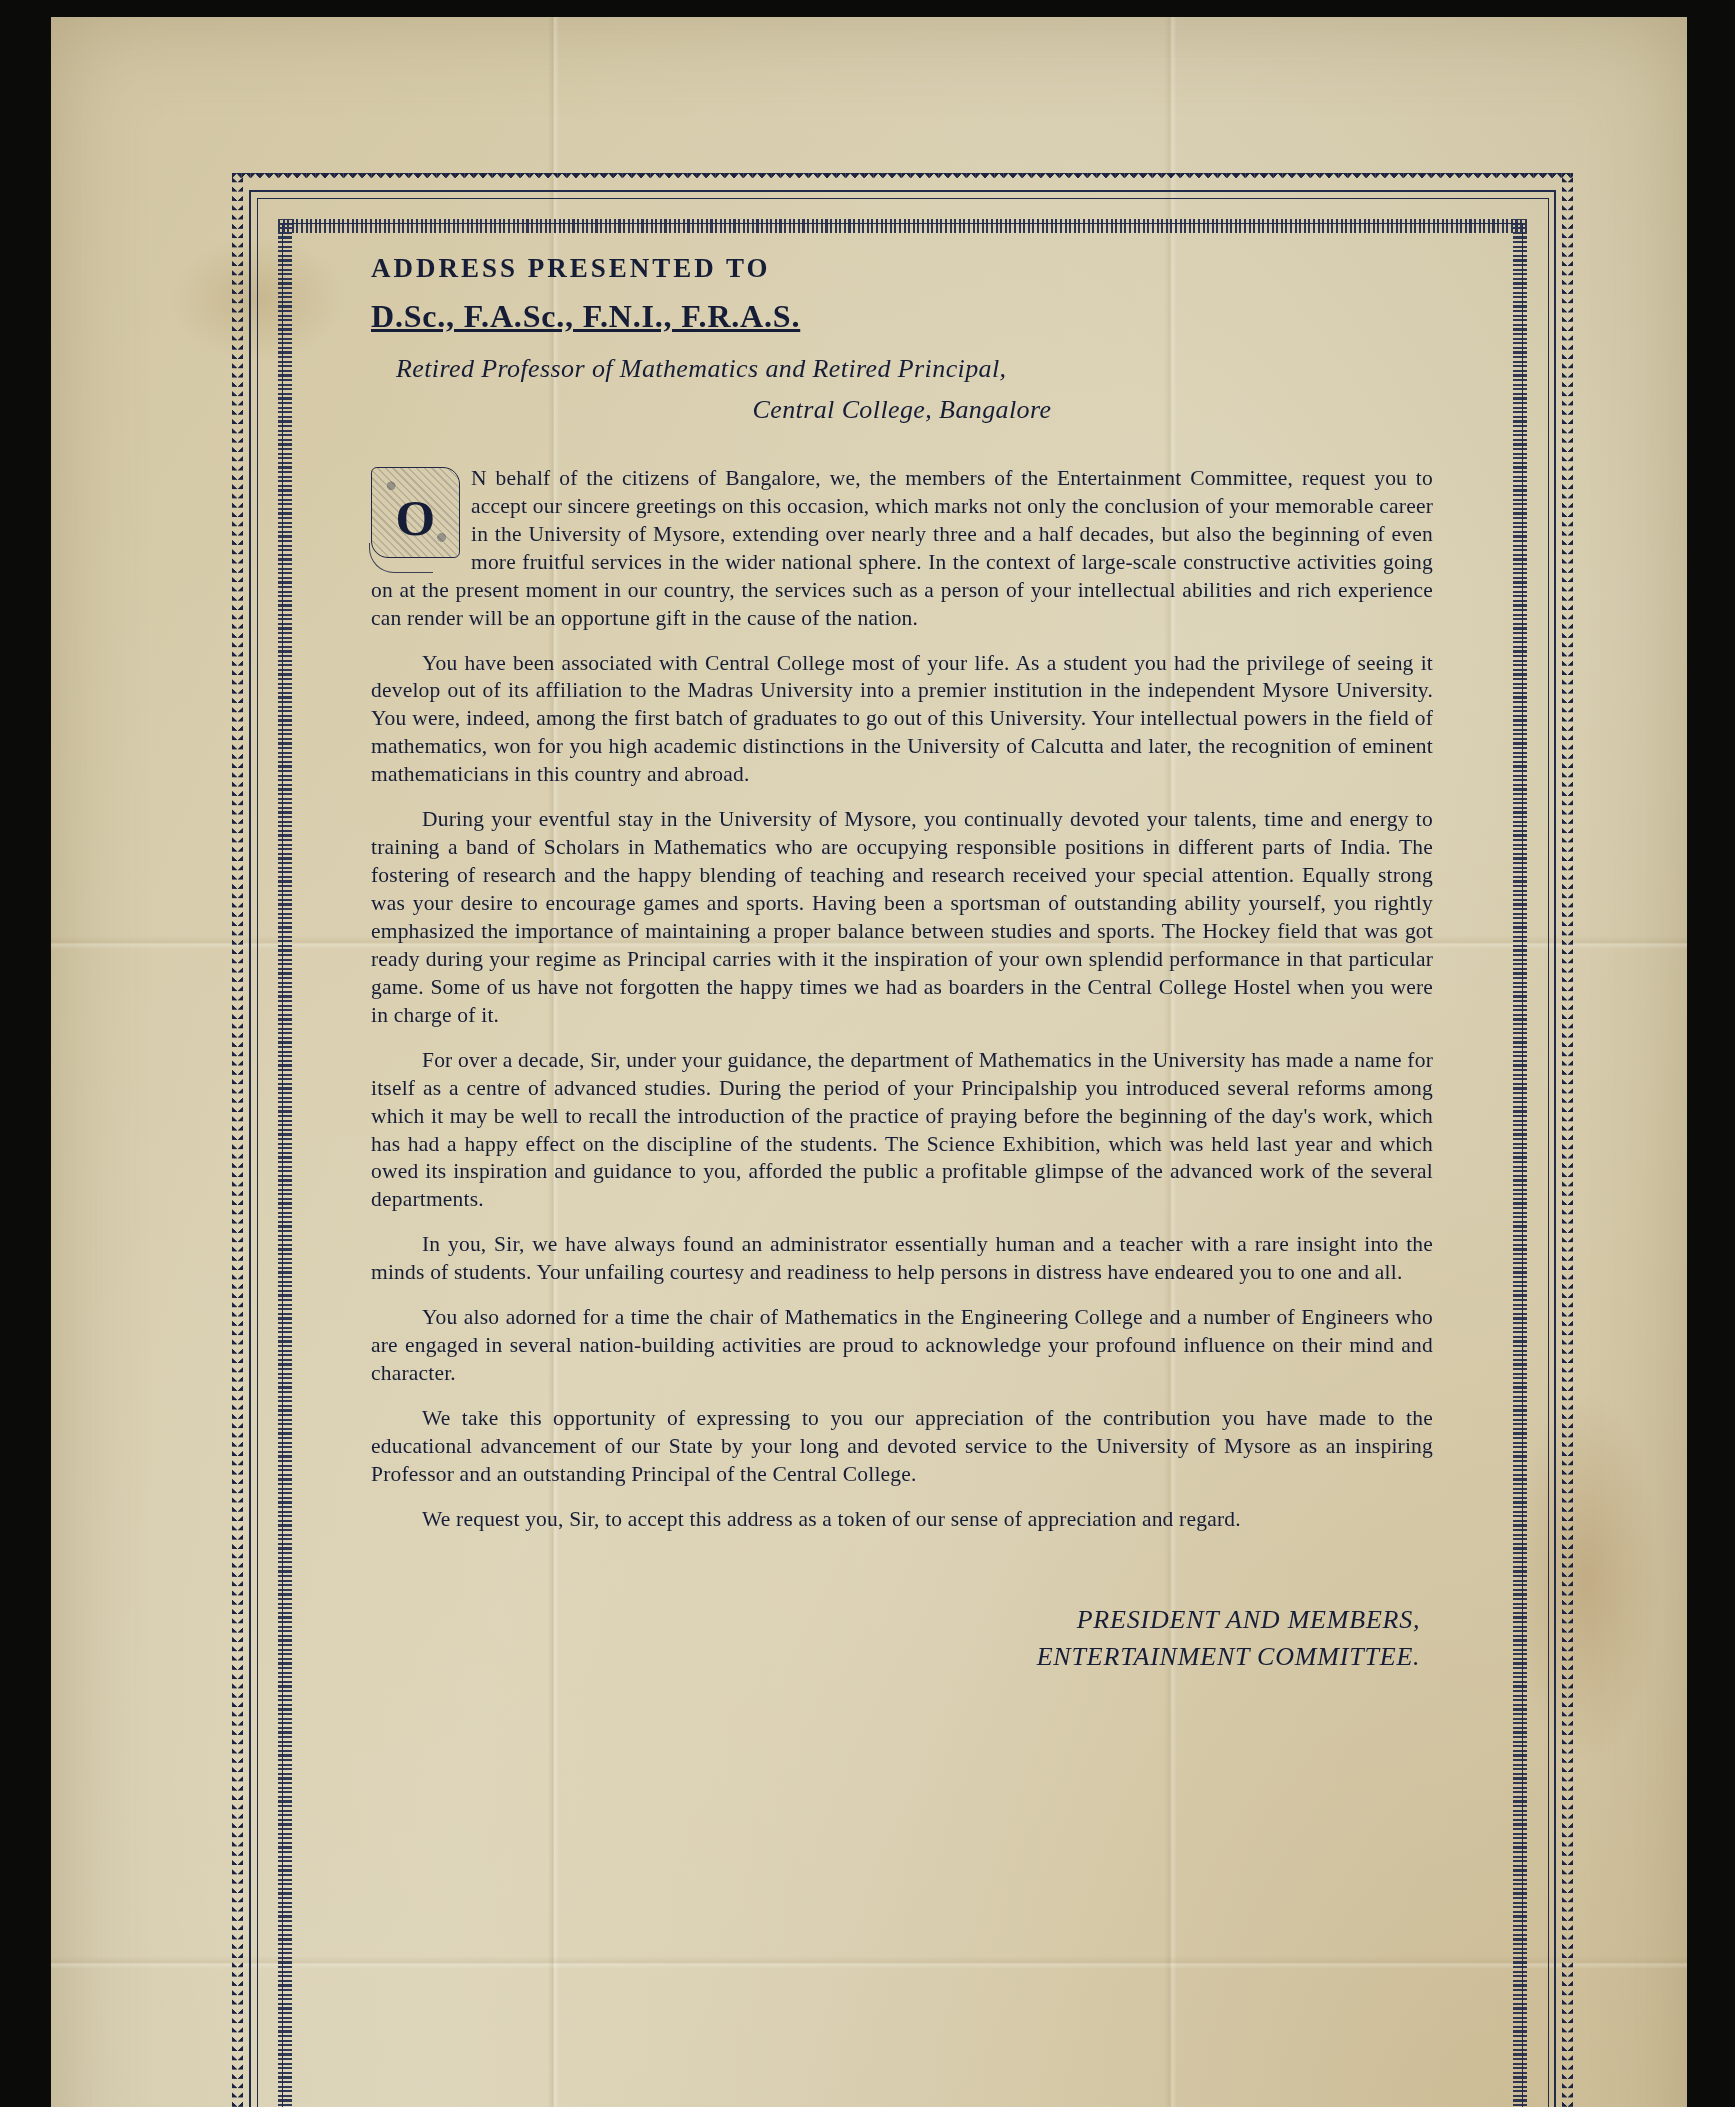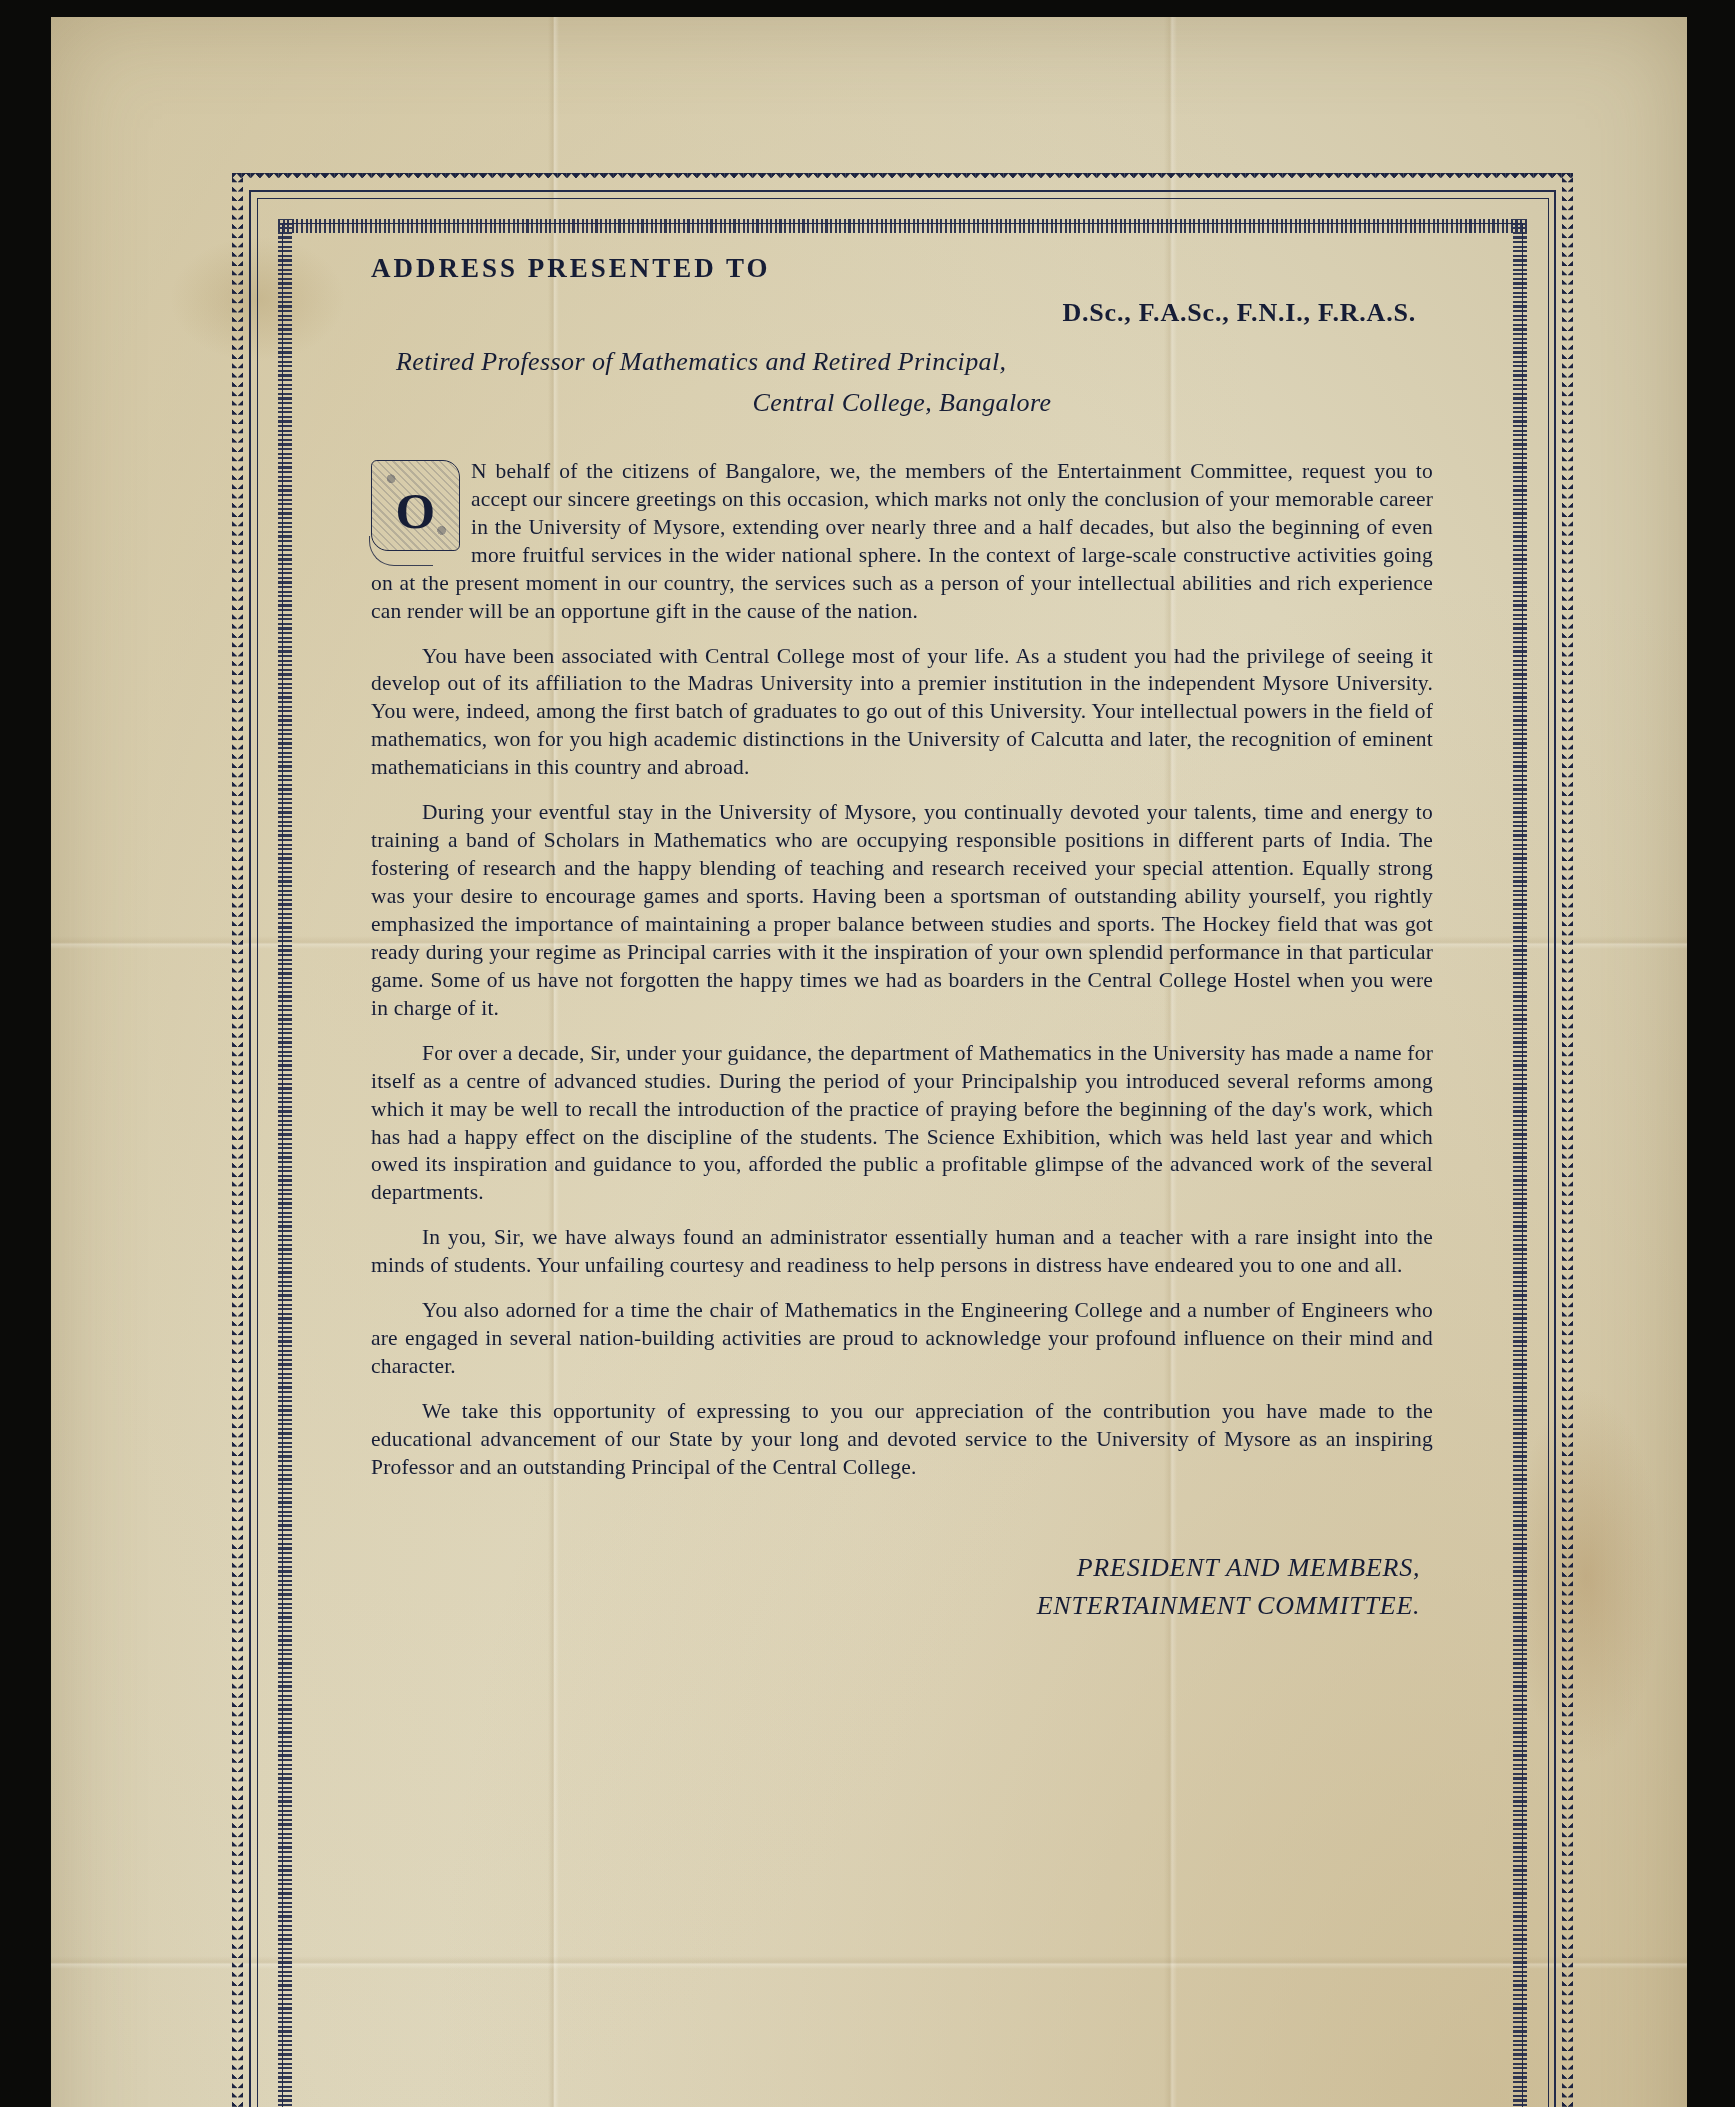--- a/index.html
+++ b/index.html
@@ -130,26 +130,26 @@
     margin: 0 0 14.3px 0;
   }
   .honoree {
     text-align: center;
     font-size: 50px;
     letter-spacing: 1.7px;
     font-weight: bold;
     margin: 0 0 7.6px 0;
   }
   .degrees {
-    text-align: right;
     padding-right: 17px;
-    font-size: 26px;
+    font-size: 32px;
     font-weight: bold;
     letter-spacing: 0.8px;
     margin: 0 0 18.6px 0;
+    text-decoration: underline;
   }
   .subtitle-1, .subtitle-2 {
     font-style: italic;
     font-size: 26px;
     margin: 0;
     letter-spacing: 0.4px;
     font-family: Liberation Serif, serif;
   }
   .subtitle-1 { text-align: left; padding-left: 25px; }
   .subtitle-2 { text-align: center; margin-top: 11px; }
@@ -251,20 +251,21 @@
             <span class="flourish"></span>
           </span>
           <span>N behalf of the citizens of Bangalore, we, the members of the Entertainment Committee, request you to accept our sincere greetings on this occasion, which marks not only the conclusion of your memorable career in the University of Mysore, extending over nearly three and a half decades, but also the beginning of even more fruitful services in the wider national sphere.  In the context of large-scale constructive activities going on at the present moment in our country, the services such as a person of your intellectual abilities and rich experience can render will be an opportune gift in the cause of the nation.</span>
         </p>
         <p class="para">You have been associated with Central College most of your life. As a student you had the privilege of seeing it develop out of its affiliation to the Madras University into a premier institution in the independent Mysore University.  You were, indeed, among the first batch of graduates to go out of this University.  Your intellectual powers in the field of mathematics, won for you high academic distinctions in the University of Calcutta and later, the recognition of eminent mathematicians in this country and abroad.</p>
         <p class="para">During your eventful stay in the University of Mysore, you continually devoted your talents, time and energy to training a band of Scholars in Mathematics who are occupying responsible positions in different parts of India.  The fostering of research and the happy blending of teaching and research received your special attention.  Equally strong was your desire to encourage games and sports.  Having been a sportsman of outstanding ability yourself, you rightly emphasized the importance of maintaining a proper balance between studies and sports.  The Hockey field that was got ready during your regime as Principal carries with it the inspiration of your own splendid performance in that particular game.  Some of us have not forgotten the happy times we had as boarders in the Central College Hostel when you were in charge of it.</p>
         <p class="para">For over a decade, Sir, under your guidance, the department of Mathematics in the University has made a name for itself as a centre of advanced studies.  During the period of your Principalship you introduced several reforms among which it may be well to recall the introduction of the practice of praying before the beginning of the day's work, which has had a happy effect on the discipline of the students.  The Science Exhibition, which was held last year and which owed its inspiration and guidance to you, afforded the public a profitable glimpse of the advanced work of the several departments.</p>
         <p class="para">In you, Sir, we have always found an administrator essentially human and a teacher with a rare insight into the minds of students.  Your unfailing courtesy and readiness to help persons in distress have endeared you to one and all.</p>
         <p class="para">You also adorned for a time the chair of Mathematics in the Engineering College and a number of Engineers who are engaged in several nation-building activities are proud to acknowledge your profound influence on their mind and character.</p>
         <p class="para">We take this opportunity of expressing to you our appreciation of the contribution you have made to the educational advancement of our State by your long and devoted service to the University of Mysore as an inspiring Professor and an outstanding Principal of the Central College.</p>
+        <p class="para">We request you, Sir, to accept this address as a token of our sense of appreciation and regard.</p>
       </div>
 
       <div class="signoff">
         <div>PRESIDENT AND MEMBERS,</div>
         <div>ENTERTAINMENT COMMITTEE.</div>
       </div>
     </div>
 
   </div>
 </div>

